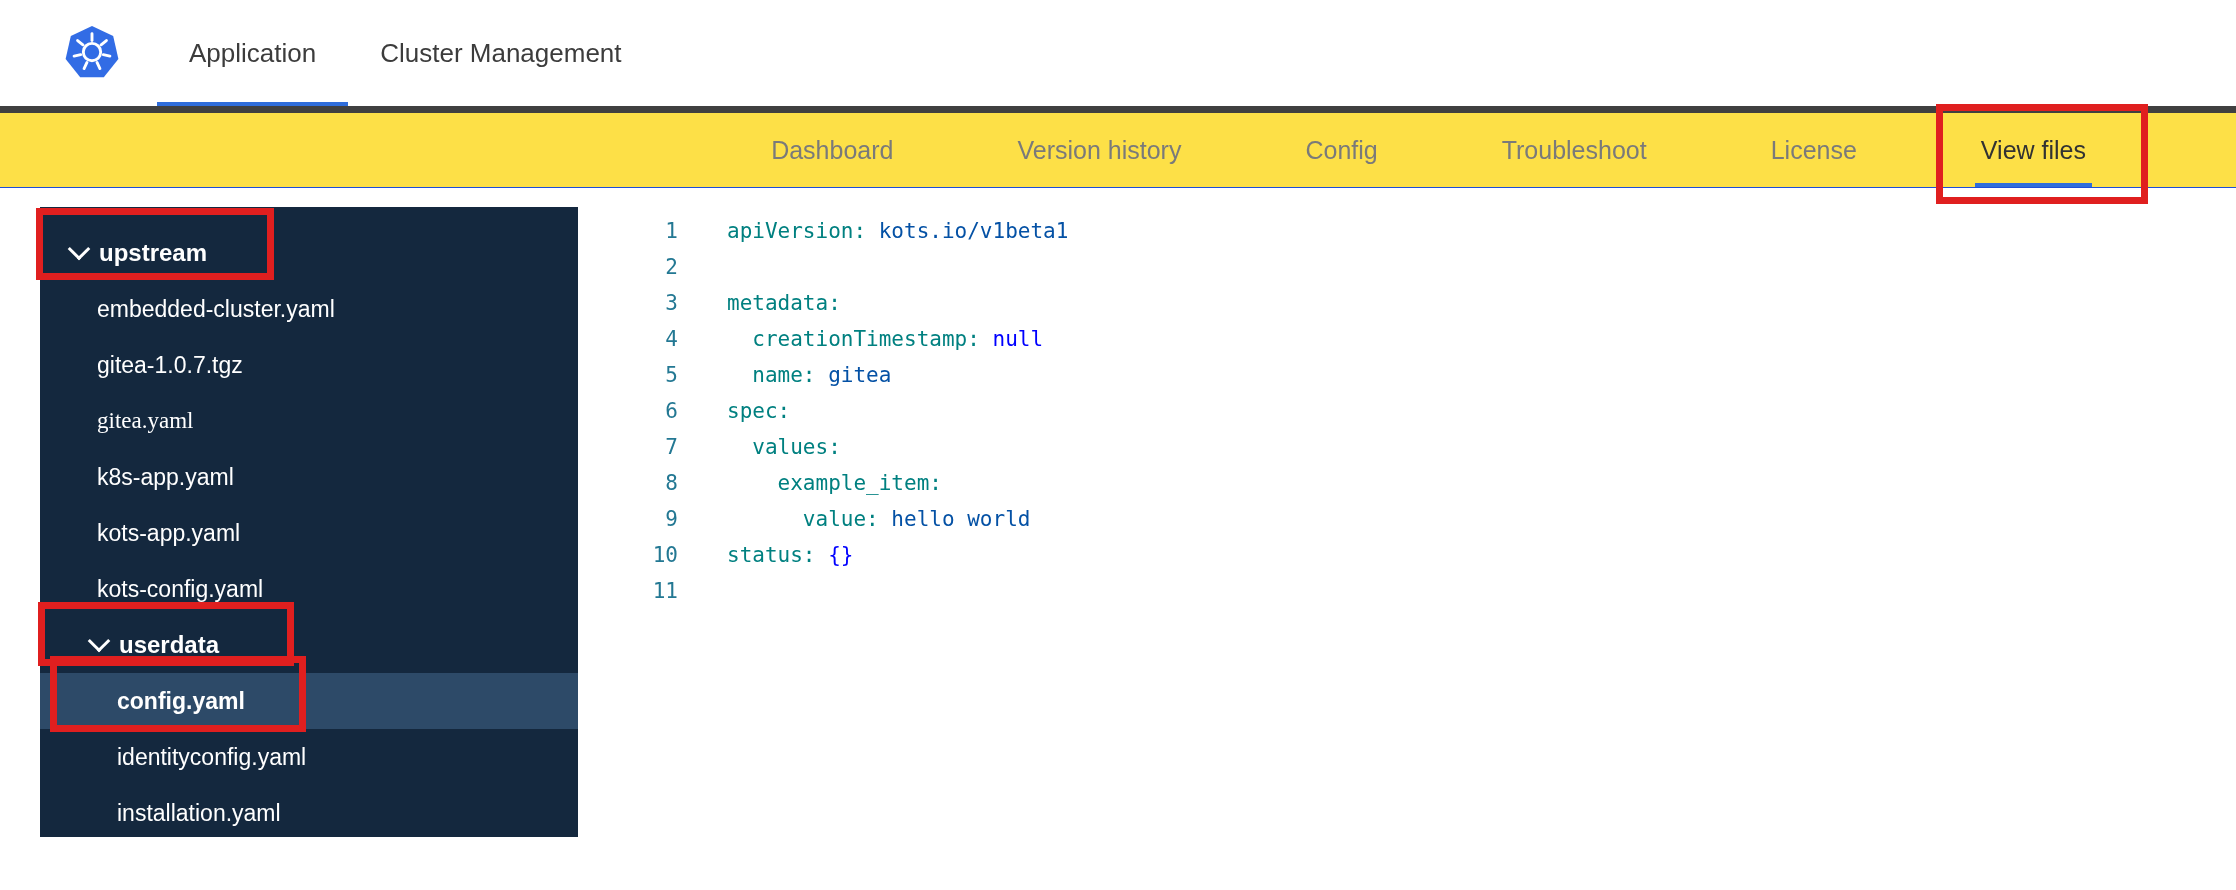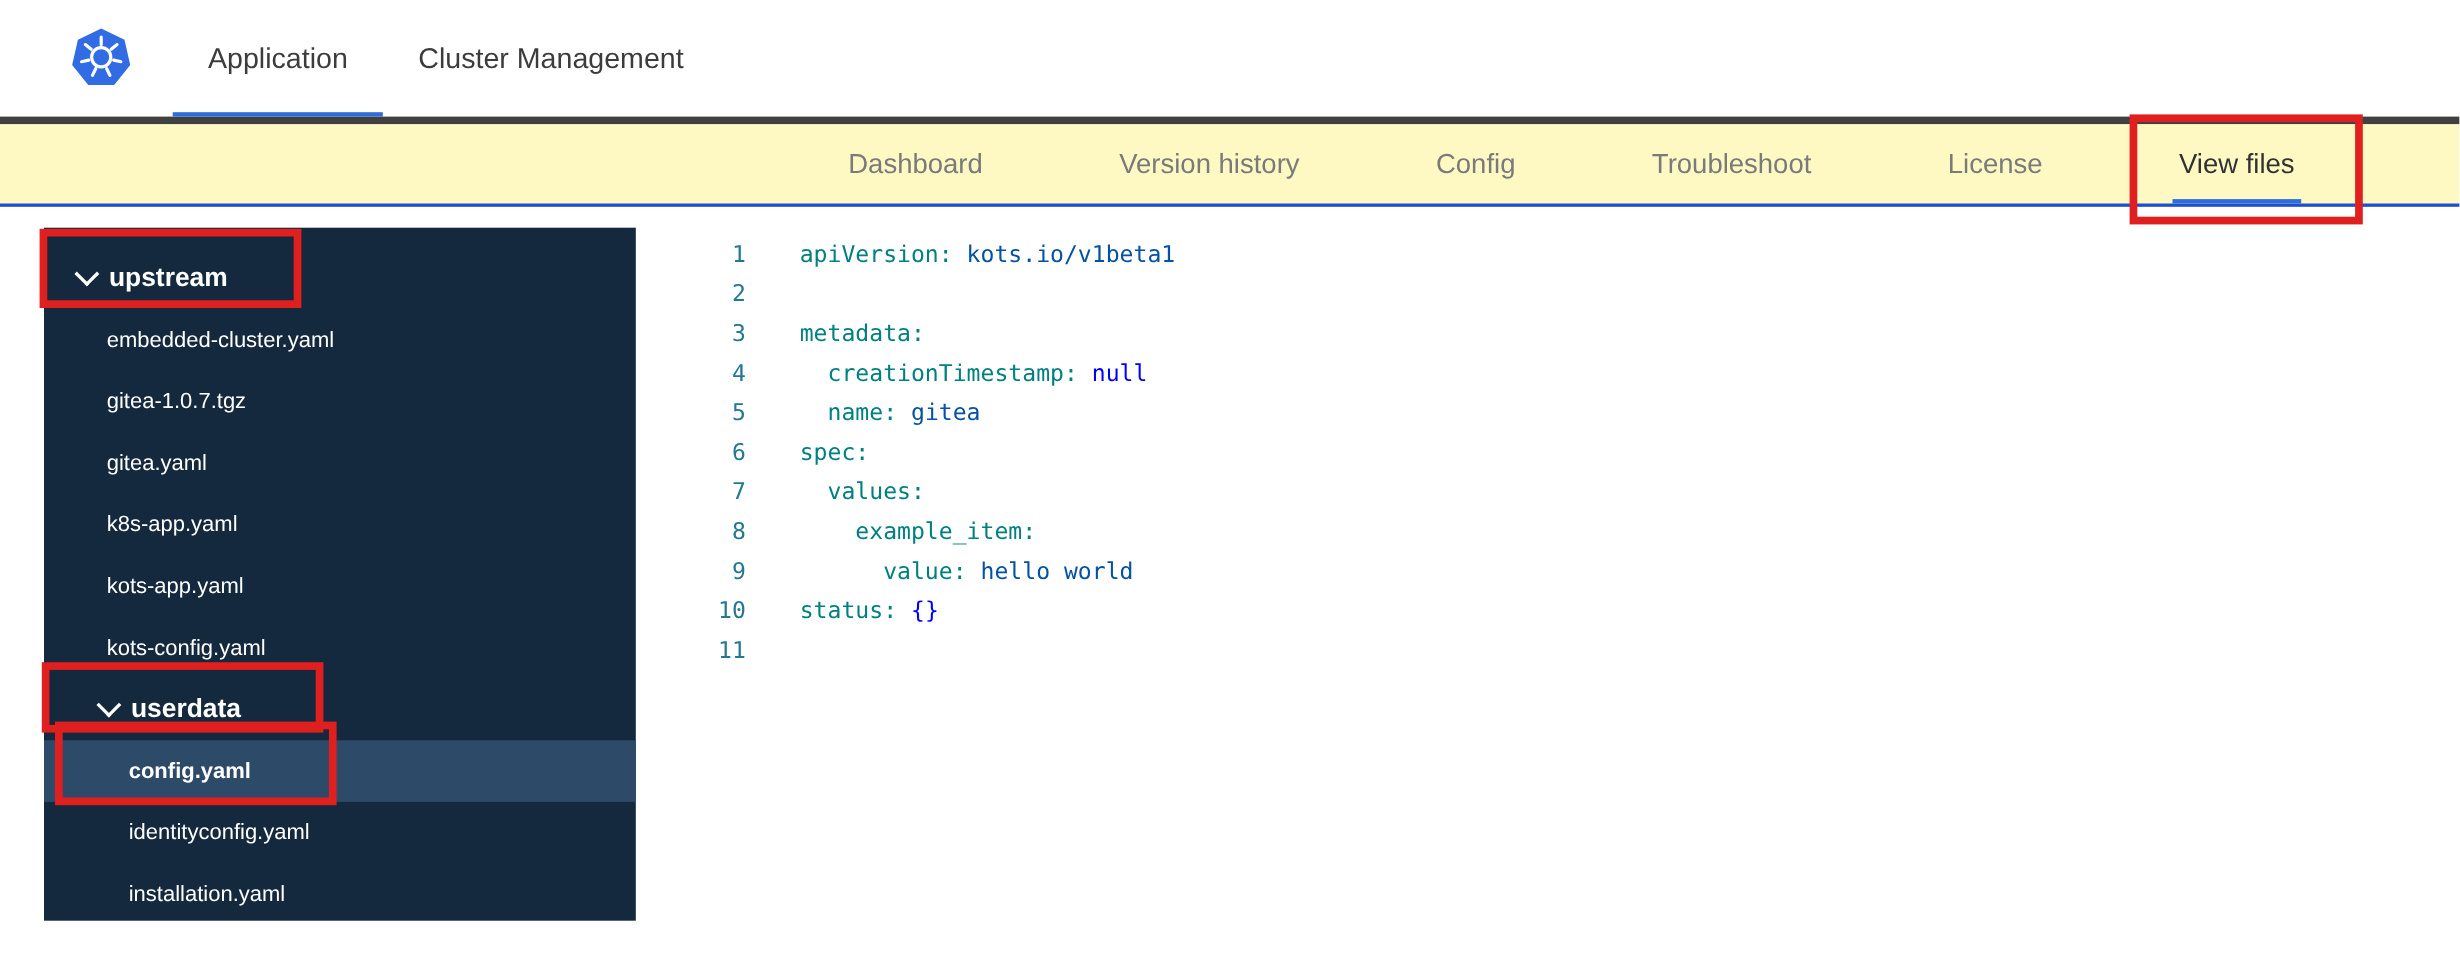--- a/index.html
+++ b/index.html
@@ -9,29 +9,29 @@
     -webkit-font-smoothing:antialiased;position:relative;
   }
   
   .header{height:106px;background:#ffffff;border-bottom:7px solid #404040;display:flex;align-items:center;}
   .logo-wrap{margin-left:63px;width:58px;height:58px;flex-shrink:0;}
   .header-tabs{display:flex;margin-left:36px;height:106px;}
   .header-tab{display:flex;align-items:center;padding:0 32px;font-size:26px;color:#3c3c3c;position:relative;cursor:pointer;}
   .header-tab.active{font-weight:500;}
   .header-tab.active::after{content:"";position:absolute;left:0;right:0;bottom:0;height:4px;background:#2f6ddb;}
   
-  .subnav{height:75px;background:#fef9c3;border-bottom:3px solid #1d4ed8;display:flex;justify-content:flex-end;align-items:stretch;padding-right:88px;box-sizing:border-box;}
+  .subnav{height:75px;background:#fde047;border-bottom:1px solid #1d4ed8;display:flex;justify-content:flex-end;align-items:stretch;padding-right:88px;box-sizing:border-box;}
   .subnav-item{font-size:25px;color:#7a7a7a;padding:0 62px;display:flex;align-items:center;position:relative;cursor:pointer;white-space:nowrap;}
   .subnav-item.active{color:#323232;}
   .subnav-item.active::after{content:"";position:absolute;left:56px;right:56px;bottom:0;height:4px;background:#2f6ddb;}
   
   .main{display:flex;height:709px;box-sizing:border-box;}
   .sidebar{margin:19px 0 0 40px;width:538px;height:630px;background:#14283e;flex-shrink:0;overflow:hidden;}
   .tree{padding-top:18px;}
-  .tree-row{display:flex;align-items:center;height:56px;color:#ffffff;font-size:20px;cursor:pointer;box-sizing:border-box;}
+  .tree-row{display:flex;align-items:center;height:56px;color:#ffffff;font-size:23px;cursor:pointer;box-sizing:border-box;}
   .tree-row.folder{font-weight:700;font-size:24px;}
   .tree-row.selected{background:#2d4a68;font-weight:700;}
   .chev{width:13px;height:13px;display:inline-block;margin-right:12px;margin-top:-8px;border-right:3px solid #ffffff;border-bottom:3px solid #ffffff;transform:rotate(45deg);flex-shrink:0;}
   
   .editor{flex:1;padding-top:25px;font-family:"DejaVu Sans Mono","Liberation Mono",monospace;font-size:21px;}
   .line{display:flex;height:36px;line-height:36px;}
   .ln{width:100px;text-align:right;color:#237893;flex-shrink:0;}
   .code{padding-left:49px;white-space:pre;}
   .tok-key{color:#008080;}
   .tok-val{color:#0451a5;}
@@ -83,21 +83,21 @@
         <div class="tree-row folder" style="padding-left: 31px;">
           <span class="chev"></span>
           <span>upstream</span>
         </div>
         <div class="tree-row file" style="padding-left: 57px;">
           <span>embedded-cluster.yaml</span>
         </div>
         <div class="tree-row file" style="padding-left: 57px;">
           <span>gitea-1.0.7.tgz</span>
         </div>
-        <div class="tree-row file" style="padding-left: 57px;">
+        <div class="tree-row file" style="padding-left: 57px; font-family: Liberation Serif, serif;">
           <span>gitea.yaml</span>
         </div>
         <div class="tree-row file" style="padding-left: 57px;">
           <span>k8s-app.yaml</span>
         </div>
         <div class="tree-row file" style="padding-left: 57px;">
           <span>kots-app.yaml</span>
         </div>
         <div class="tree-row file" style="padding-left: 57px;">
           <span>kots-config.yaml</span>

